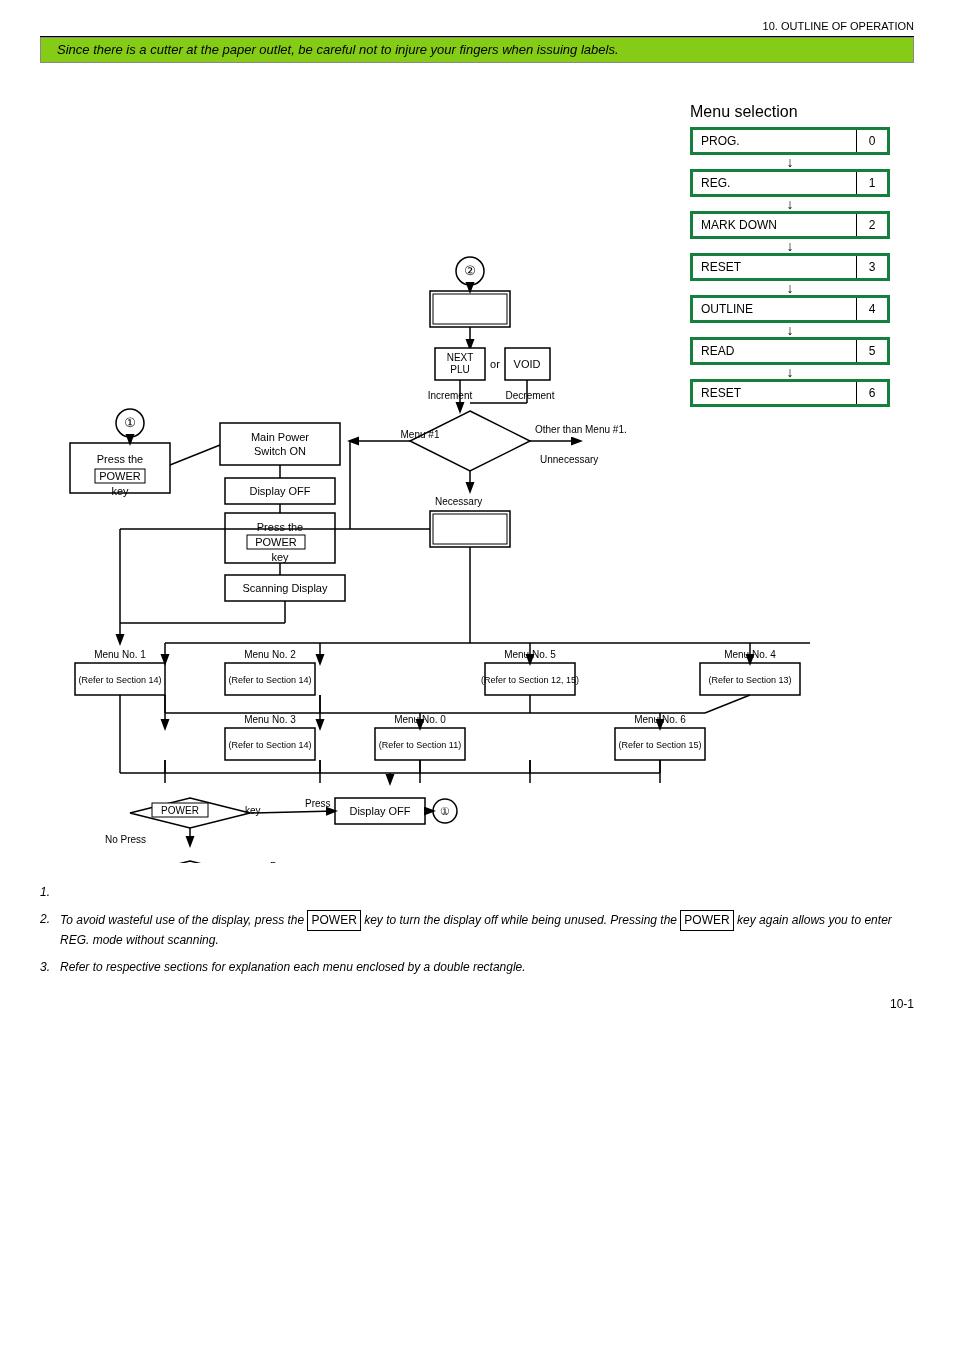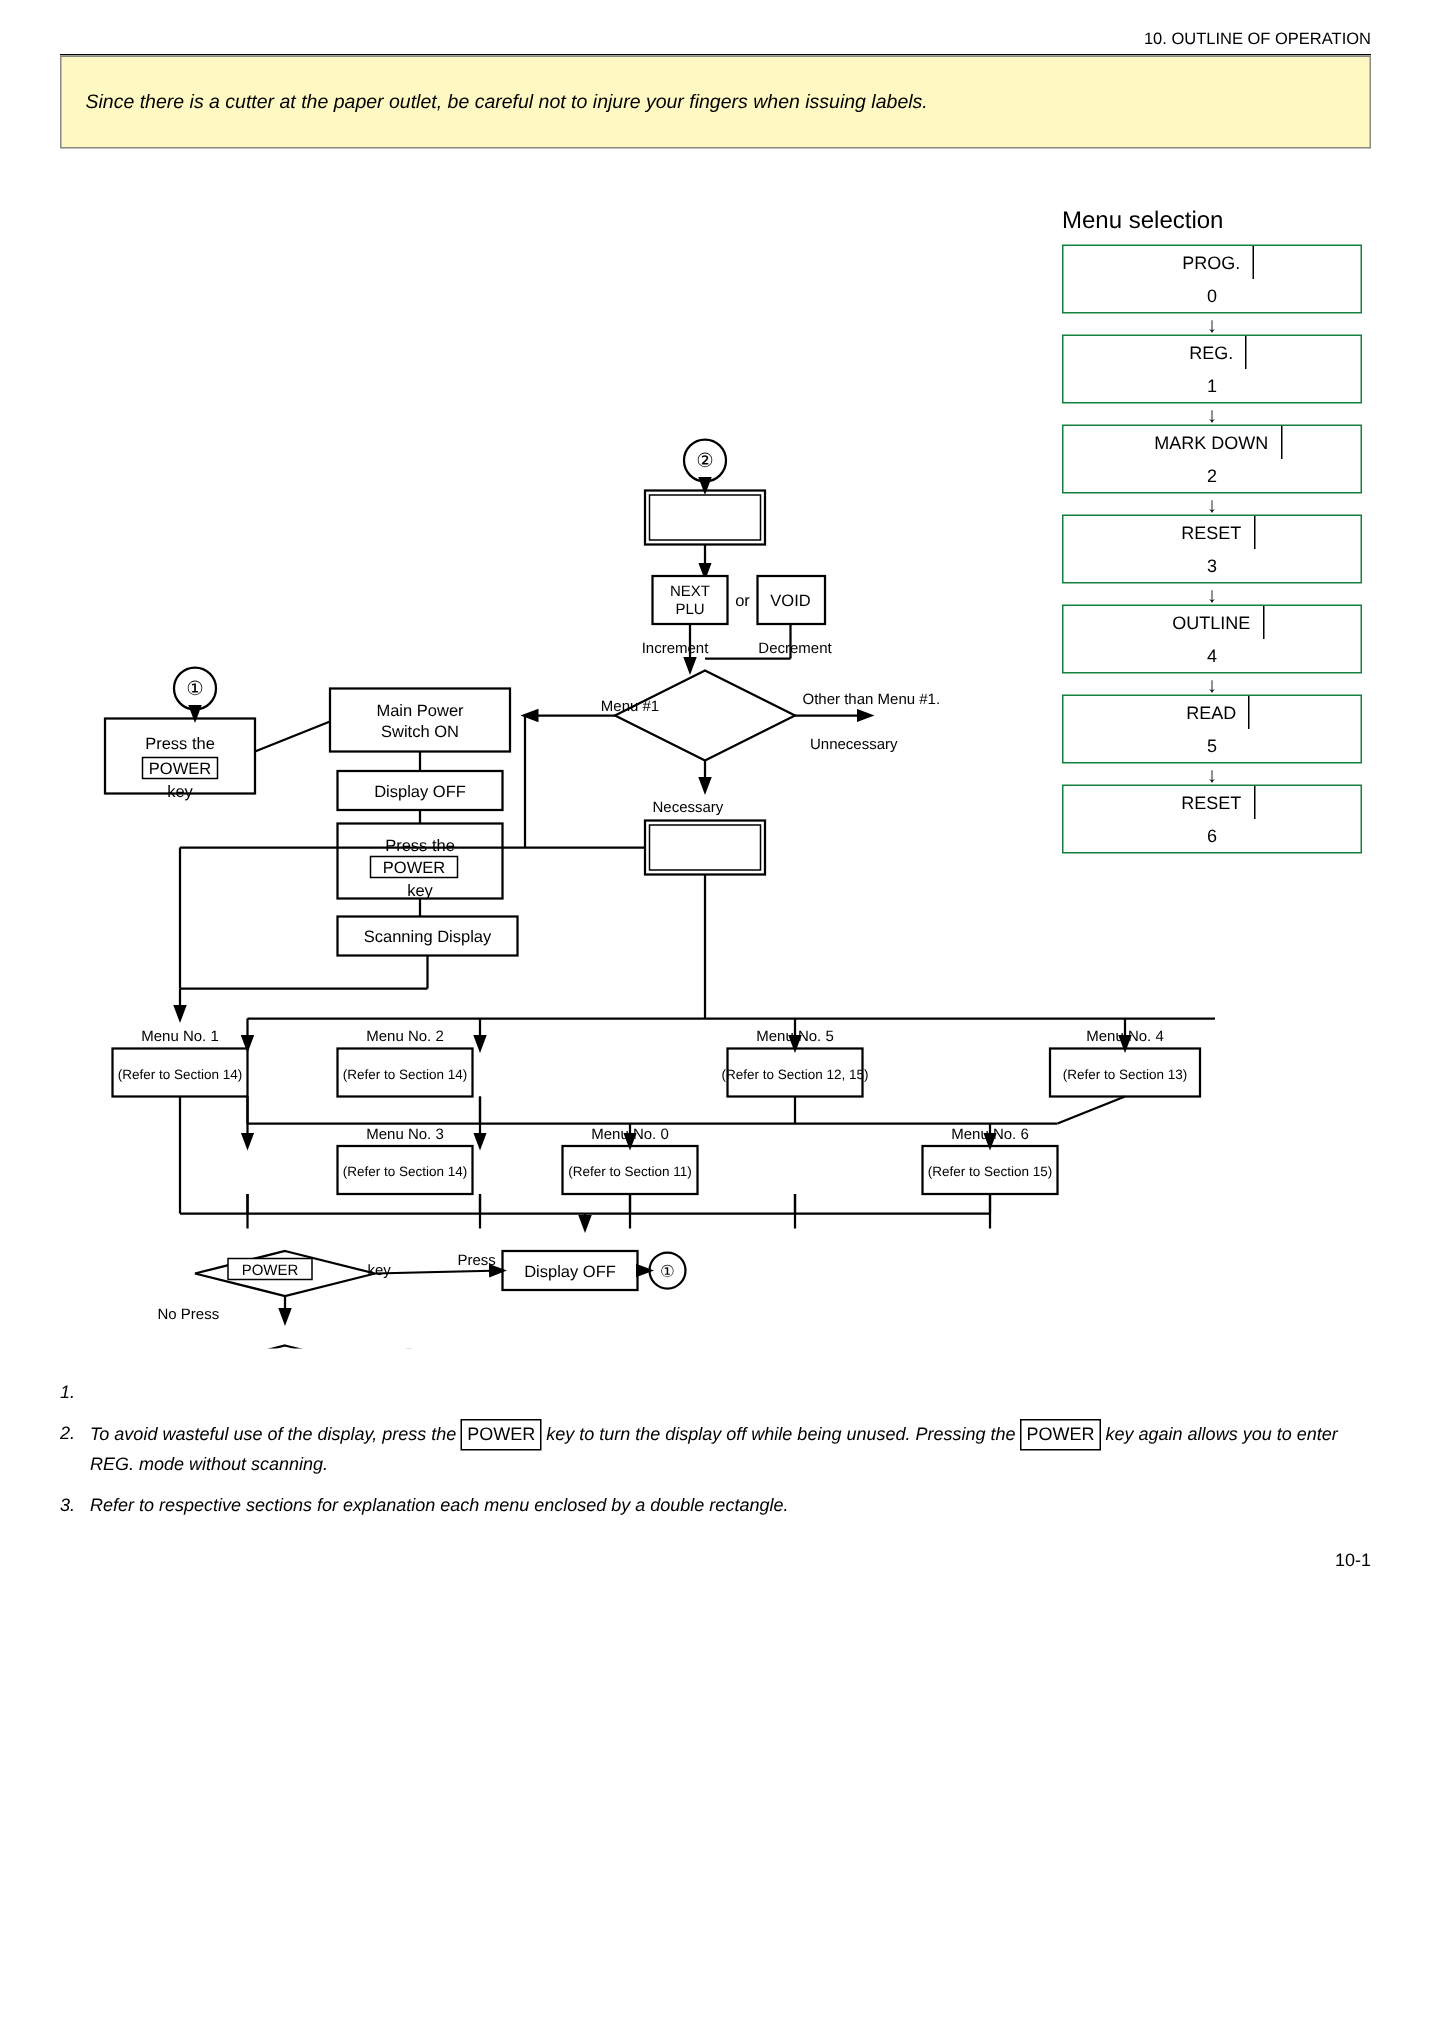--- a/index.html
+++ b/index.html
@@ -13,51 +13,50 @@
       color: #000;
     }
     .header-line {
       text-align: right;
       font-size: 11px;
       border-bottom: 1.5px solid #000;
       padding-bottom: 4px;
     }
     .warning-box {
       border: 1.5px solid #888;
-      background: #fef9c3;
-      padding: 20px 16px;
+      background: #84cc16;
+      padding: 2px 16px;
       margin-bottom: 20px;
       font-style: italic;
       font-size: 13px;
       line-height: 1.5;
     }
     .diagram-area {
       position: relative;
       width: 100%;
       height: 780px;
       margin-bottom: 20px;
     }
     
     .menu-table {
       position: absolute;
-      right: 6px;
+      right: 24px;
       top: 20px;
       width: 200px;
     }
     .menu-title {
       font-size: 16px;
       font-weight: normal;
       margin-bottom: 6px;
     }
     .menu-row {
       display: flex;
       align-items: center;
-      border: 1px solid #15803d;
+      border: 3px solid #15803d;
       margin-bottom: 0;
-      flex-direction: column;
     }
     .menu-row .mlabel {
       flex: 1;
       padding: 4px 8px;
       border-right: 1px solid #000;
       font-size: 12px;
     }
     .menu-row .mnum {
       width: 30px;
       text-align: center;

